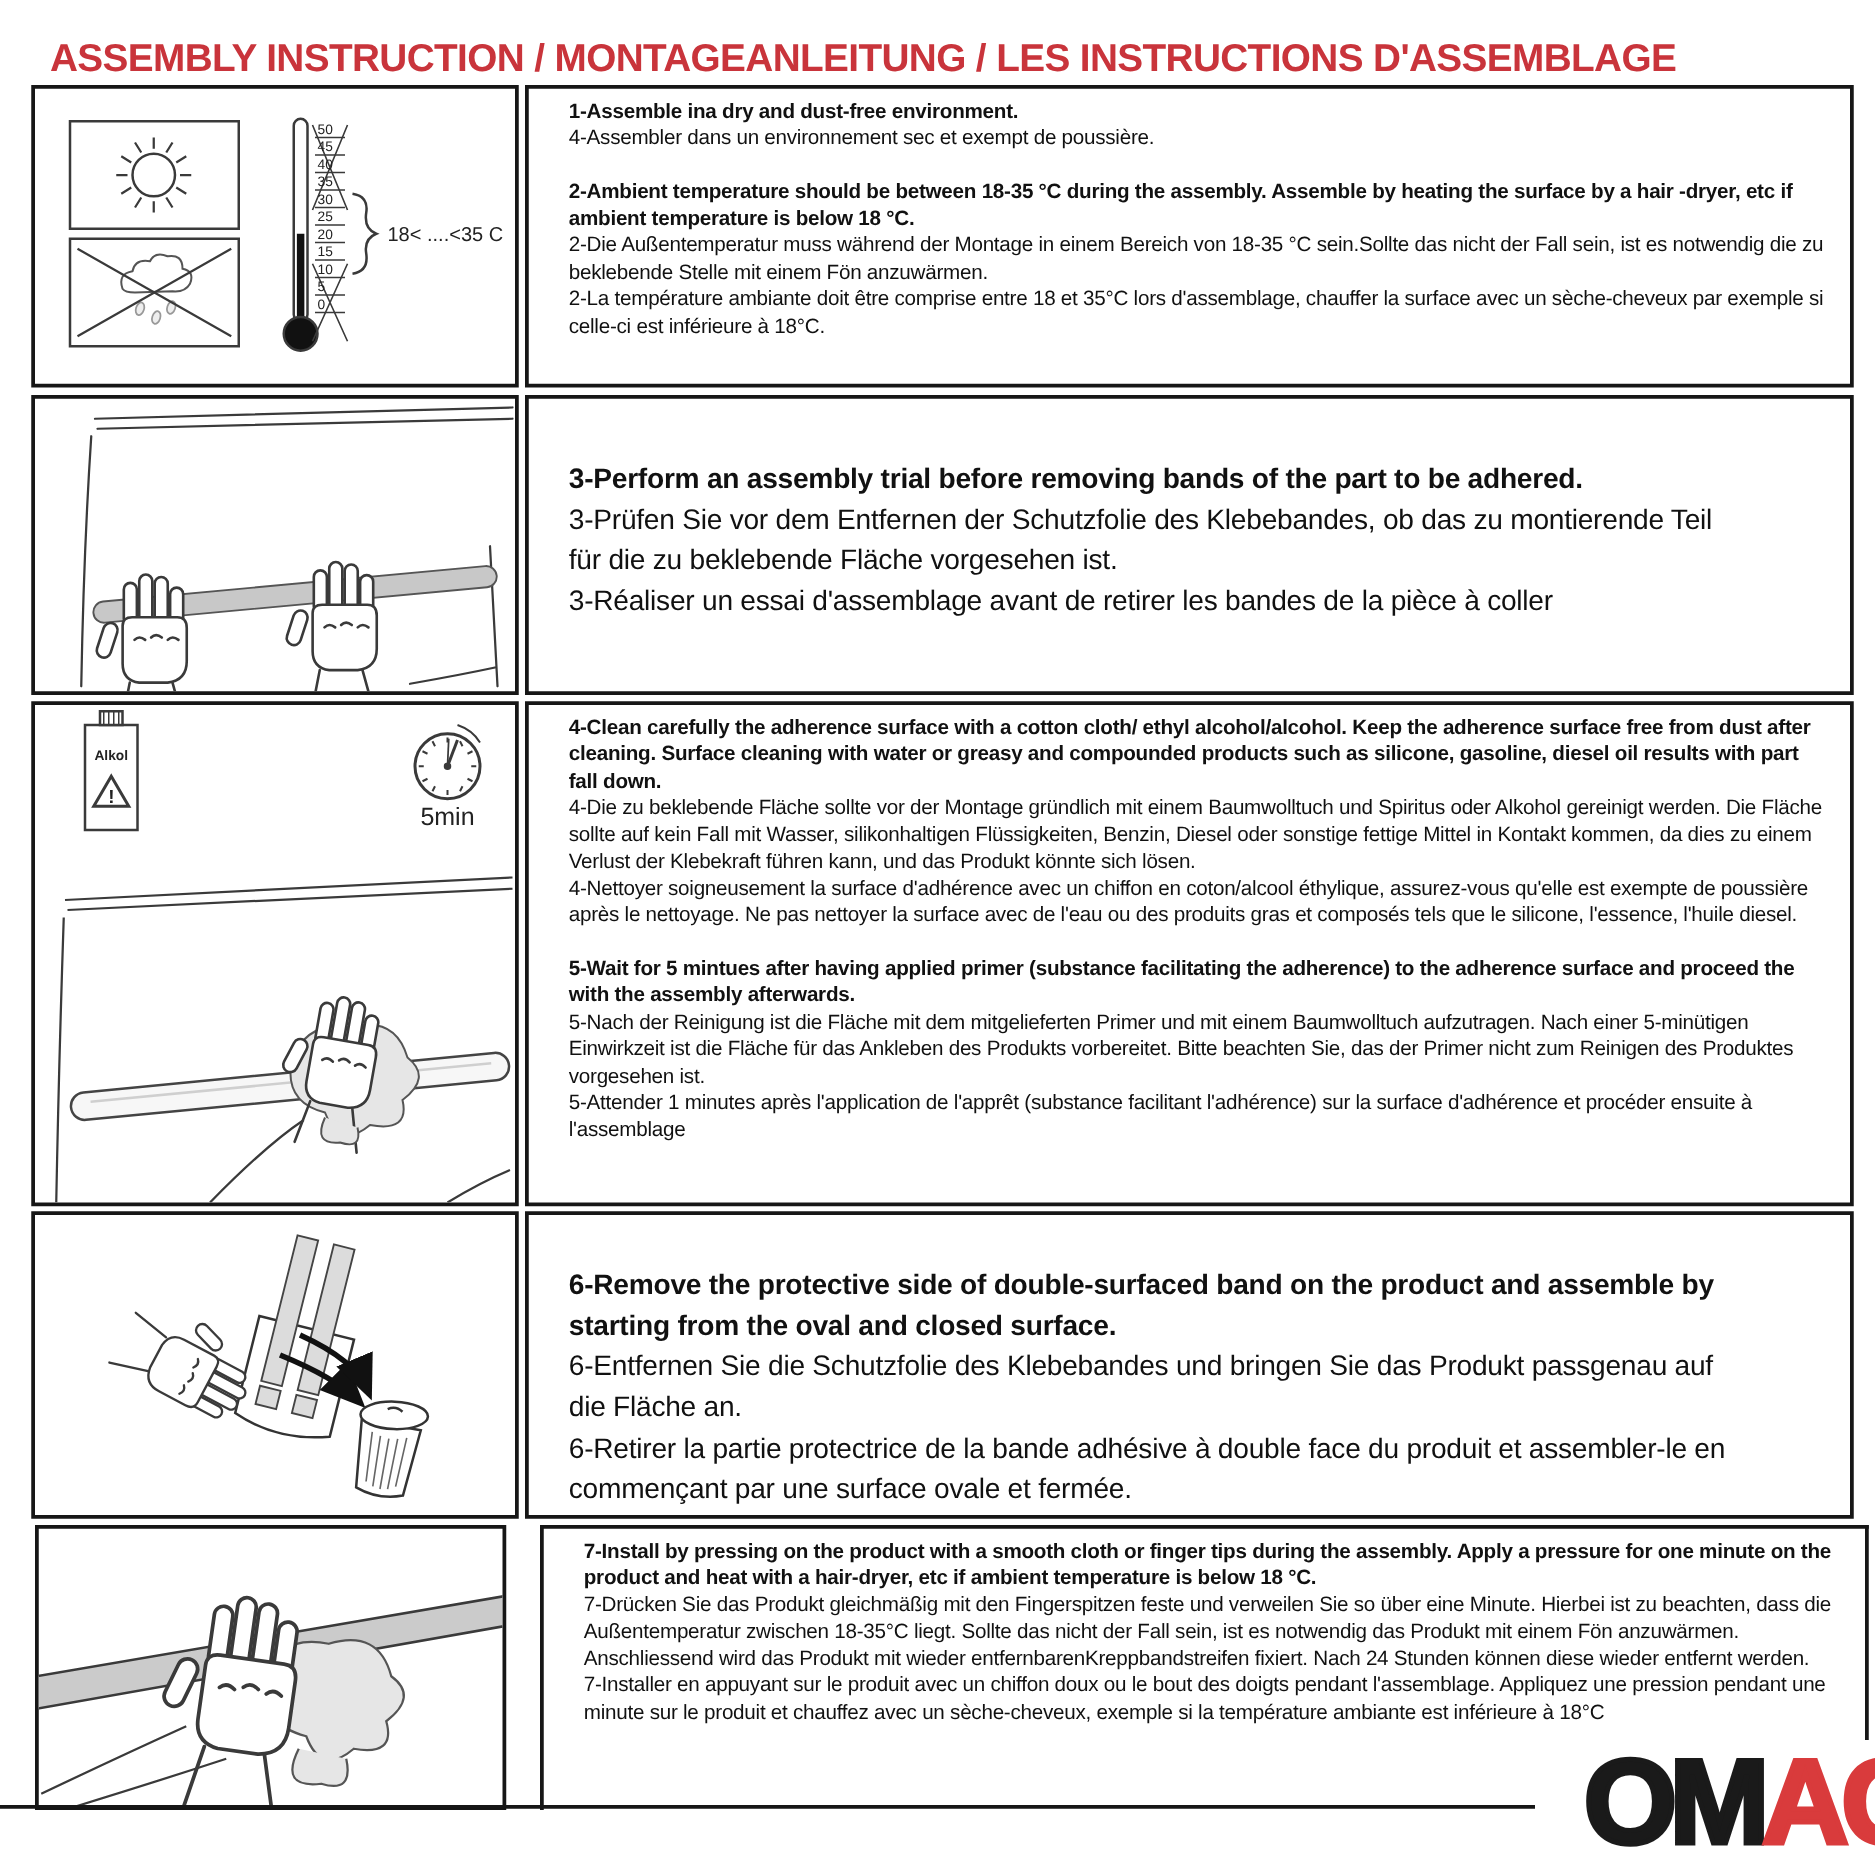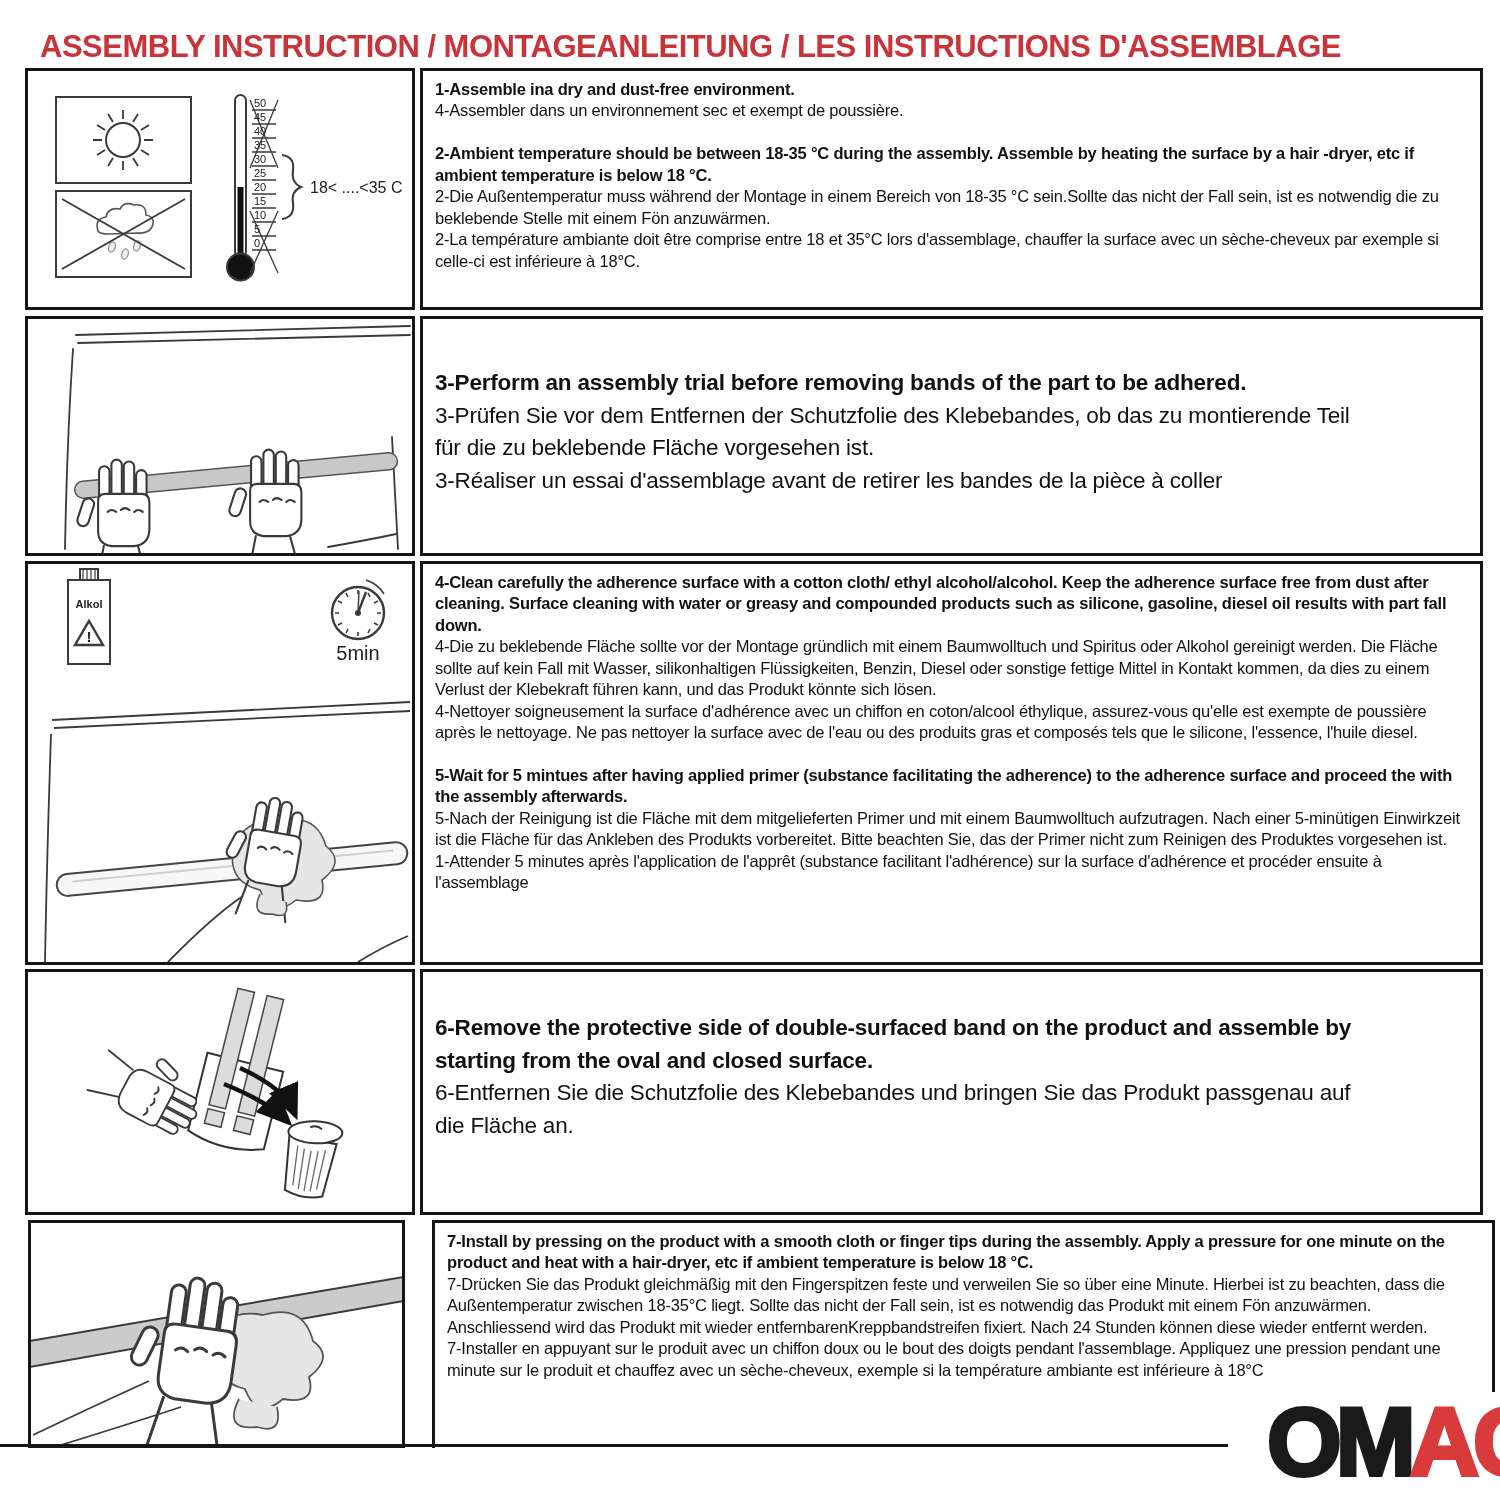--- a/index.html
+++ b/index.html
@@ -4,21 +4,21 @@
 <style>
   html,body{margin:0;padding:0;background:#ffffff;}
   body{width:1500px;height:1500px;position:relative;overflow:hidden;
        font-family:"Liberation Sans","DejaVu Sans",sans-serif;color:#111;}
   .page{position:absolute;inset:0;}
   .title{position:absolute;left:40px;top:8px;font-size:31px;font-weight:bold;
          letter-spacing:-0.5px;color:#c9343b;white-space:nowrap;}
   .box{position:absolute;background:#fff;border:3px solid #161616;box-sizing:border-box;}
   .illus{display:flex;align-items:stretch;justify-content:stretch;}
   .illus svg{width:100%;height:100%;}
-  .text-block{padding:8px 18px 6px 12px;}
+  .text-block{padding:8px 18px 6px 32px;}
   .para{margin:0;letter-spacing:-0.2px;}
   .sm .para{font-size:16.5px;line-height:1.3;}
   .lg .para{font-size:22.5px;line-height:1.45;max-width:930px;}
   .para.bold{font-weight:bold;}
   .para.spacer{visibility:hidden;}
   .pad-lg2{padding-top:48px;}
   .pad-lg4{padding-top:40px;}
   .bottom-rule{position:absolute;left:0;top:1444px;width:1228px;height:3px;background:#161616;}
   .logo{position:absolute;left:1230px;top:1392px;width:270px;height:108px;background:#fff;
         font-weight:bold;font-size:96px;line-height:100px;letter-spacing:-6px;white-space:nowrap;
@@ -165,21 +165,21 @@
       </g>
     </svg>
   </div>
   <div class="box text-block sm" style="left:420px;top:561px;width:1063px;height:404px;">
       <p class="para bold">4-Clean carefully the adherence surface with a cotton cloth/ ethyl alcohol/alcohol. Keep the adherence surface free from dust after cleaning. Surface cleaning with water or greasy and compounded products such as silicone, gasoline, diesel oil results with part fall down.</p>
       <p class="para normal">4-Die zu beklebende Fläche sollte vor der Montage gründlich mit einem Baumwolltuch und Spiritus oder Alkohol gereinigt werden. Die Fläche sollte auf kein Fall mit Wasser, silikonhaltigen Flüssigkeiten, Benzin, Diesel oder sonstige fettige Mittel in Kontakt kommen, da dies zu einem Verlust der Klebekraft führen kann, und das Produkt könnte sich lösen.</p>
       <p class="para normal">4-Nettoyer soigneusement la surface d'adhérence avec un chiffon en coton/alcool éthylique, assurez-vous qu'elle est exempte de poussière après le nettoyage. Ne pas nettoyer la surface avec de l'eau ou des produits gras et composés tels que le silicone, l'essence, l'huile diesel.</p>
       <p class="para spacer">&nbsp;</p>
       <p class="para bold">5-Wait for 5 mintues after having applied primer (substance facilitating the adherence) to the adherence surface and proceed the with the assembly afterwards.</p>
       <p class="para normal">5-Nach der Reinigung ist die Fläche mit dem mitgelieferten Primer und mit einem Baumwolltuch aufzutragen. Nach einer 5-minütigen Einwirkzeit ist die Fläche für das Ankleben des Produkts vorbereitet. Bitte beachten Sie, das der Primer nicht zum Reinigen des Produktes vorgesehen ist.</p>
-      <p class="para normal">1-Attender 5 minutes après l'application de l'apprêt (substance facilitant l'adhérence) sur la surface d'adhérence et procéder ensuite à l'assemblage</p>
+      <p class="para normal">5-Attender 1 minutes après l'application de l'apprêt (substance facilitant l'adhérence) sur la surface d'adhérence et procéder ensuite à l'assemblage</p>
     </div>
 
   <div class="box illus" style="left:25px;top:969px;width:390px;height:246px;">
     <svg viewBox="0 0 384 240">
       <g transform="rotate(14 205 115)">
         <path d="M172,88 L250,88 L250,168 Q210,182 172,168 Z" fill="#fff" stroke="#333" stroke-width="2"></path>
         <rect x="186" y="18" width="17" height="120" fill="#dcdcdc" stroke="#444" stroke-width="1.5"></rect>
         <rect x="216" y="18" width="17" height="120" fill="#dcdcdc" stroke="#444" stroke-width="1.5"></rect>
         <rect x="186" y="142" width="17" height="15" fill="#dcdcdc" stroke="#444" stroke-width="1.5"></rect>
         <rect x="216" y="142" width="17" height="15" fill="#dcdcdc" stroke="#444" stroke-width="1.5"></rect>
@@ -193,20 +193,21 @@
         <path d="M-24,0 L-19,54 Q0,61 19,54 L24,0 Z" fill="#fff" stroke="#333" stroke-width="2"></path>
         <path d="M-14,8 L-12,48 M-7,10 L-6,51 M0,11 L0,52 M7,10 L6,51 M14,8 L12,48" stroke="#666" stroke-width="1.3" fill="none"></path>
         <ellipse cx="1" cy="-8" rx="27" ry="11" fill="#fff" stroke="#333" stroke-width="2" transform="rotate(-8 1 -8)"></ellipse>
         <path d="M-5,-12 Q1,-16 7,-12" fill="none" stroke="#333" stroke-width="2"></path>
       </g>
     </svg>
   </div>
   <div class="box text-block lg pad-lg4" style="left:420px;top:969px;width:1063px;height:246px;">
       <p class="para bold">6-Remove the protective side of double-surfaced band on the product and assemble by starting from the oval and closed surface.</p>
       <p class="para normal">6-Entfernen Sie die Schutzfolie des Klebebandes und bringen Sie das Produkt passgenau auf die Fläche an.</p>
+      <p class="para normal">6-Retirer la partie protectrice de la bande adhésive à double face du produit et assembler-le en commençant par une surface ovale et fermée.</p>
     </div>
 
   <div class="box illus" style="left:28px;top:1220px;width:377px;height:228px;">
     <svg viewBox="0 0 371 222">
       <path d="M-2,118 L372,54 L372,78 L-2,144 Z" fill="#cbcbcb" stroke="#3a3a3a" stroke-width="2"></path>
       <g stroke="#3a3a3a" stroke-width="1.8" fill="none">
         <path d="M2,212 Q65,182 118,158"></path>
         <path d="M30,222 Q95,202 150,184"></path>
       </g>
       <path d="M180,120 Q192,84 232,92 Q272,80 282,118 Q304,134 278,154 Q286,182 252,176 Q226,198 214,166 Q176,156 180,120 Z" fill="#e6e6e6" stroke="#555" stroke-width="1.8"></path>

